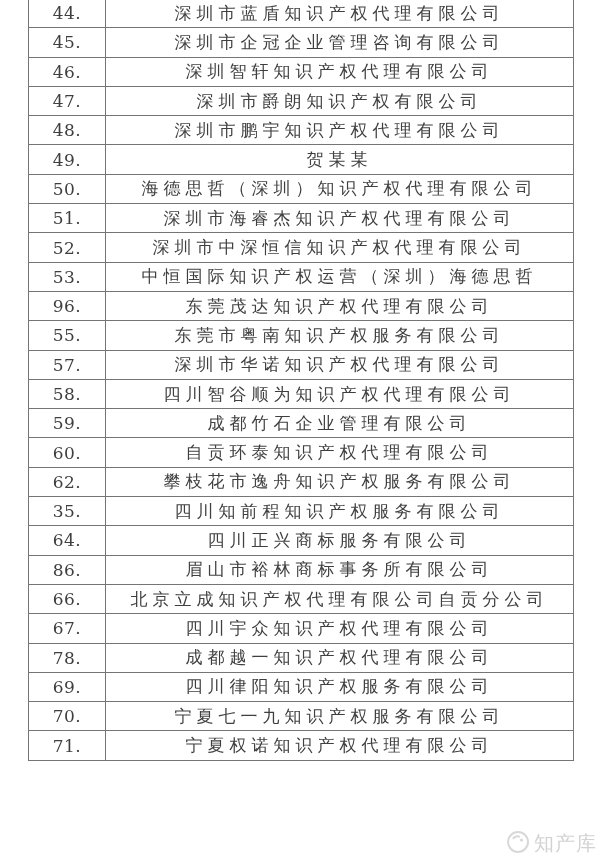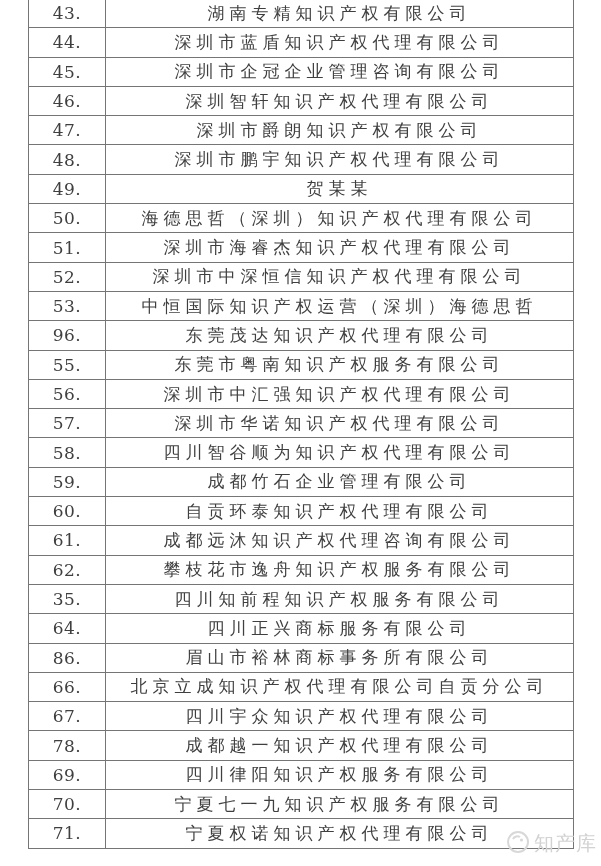--- a/index.html
+++ b/index.html
@@ -64,24 +64,20 @@
   }
 </style>
 </head>
 <body>
 
 <div class="page">
 
   <table class="company-table">
     <tbody>
         <tr>
-          <td class="num">43.</td>
-          <td class="name">湖南专精知识产权有限公司</td>
-        </tr>
-        <tr>
           <td class="num">44.</td>
           <td class="name">深圳市蓝盾知识产权代理有限公司</td>
         </tr>
         <tr>
           <td class="num">45.</td>
           <td class="name">深圳市企冠企业管理咨询有限公司</td>
         </tr>
         <tr>
           <td class="num">46.</td>
           <td class="name">深圳智轩知识产权代理有限公司</td>
@@ -116,42 +112,34 @@
         </tr>
         <tr>
           <td class="num">96.</td>
           <td class="name">东莞茂达知识产权代理有限公司</td>
         </tr>
         <tr>
           <td class="num">55.</td>
           <td class="name">东莞市粤南知识产权服务有限公司</td>
         </tr>
         <tr>
-          <td class="num">56.</td>
-          <td class="name">深圳市中汇强知识产权代理有限公司</td>
-        </tr>
-        <tr>
           <td class="num">57.</td>
           <td class="name">深圳市华诺知识产权代理有限公司</td>
         </tr>
         <tr>
           <td class="num">58.</td>
           <td class="name">四川智谷顺为知识产权代理有限公司</td>
         </tr>
         <tr>
           <td class="num">59.</td>
           <td class="name">成都竹石企业管理有限公司</td>
         </tr>
         <tr>
           <td class="num">60.</td>
           <td class="name">自贡环泰知识产权代理有限公司</td>
-        </tr>
-        <tr>
-          <td class="num">61.</td>
-          <td class="name">成都远沐知识产权代理咨询有限公司</td>
         </tr>
         <tr>
           <td class="num">62.</td>
           <td class="name">攀枝花市逸舟知识产权服务有限公司</td>
         </tr>
         <tr>
           <td class="num">35.</td>
           <td class="name">四川知前程知识产权服务有限公司</td>
         </tr>
         <tr>

